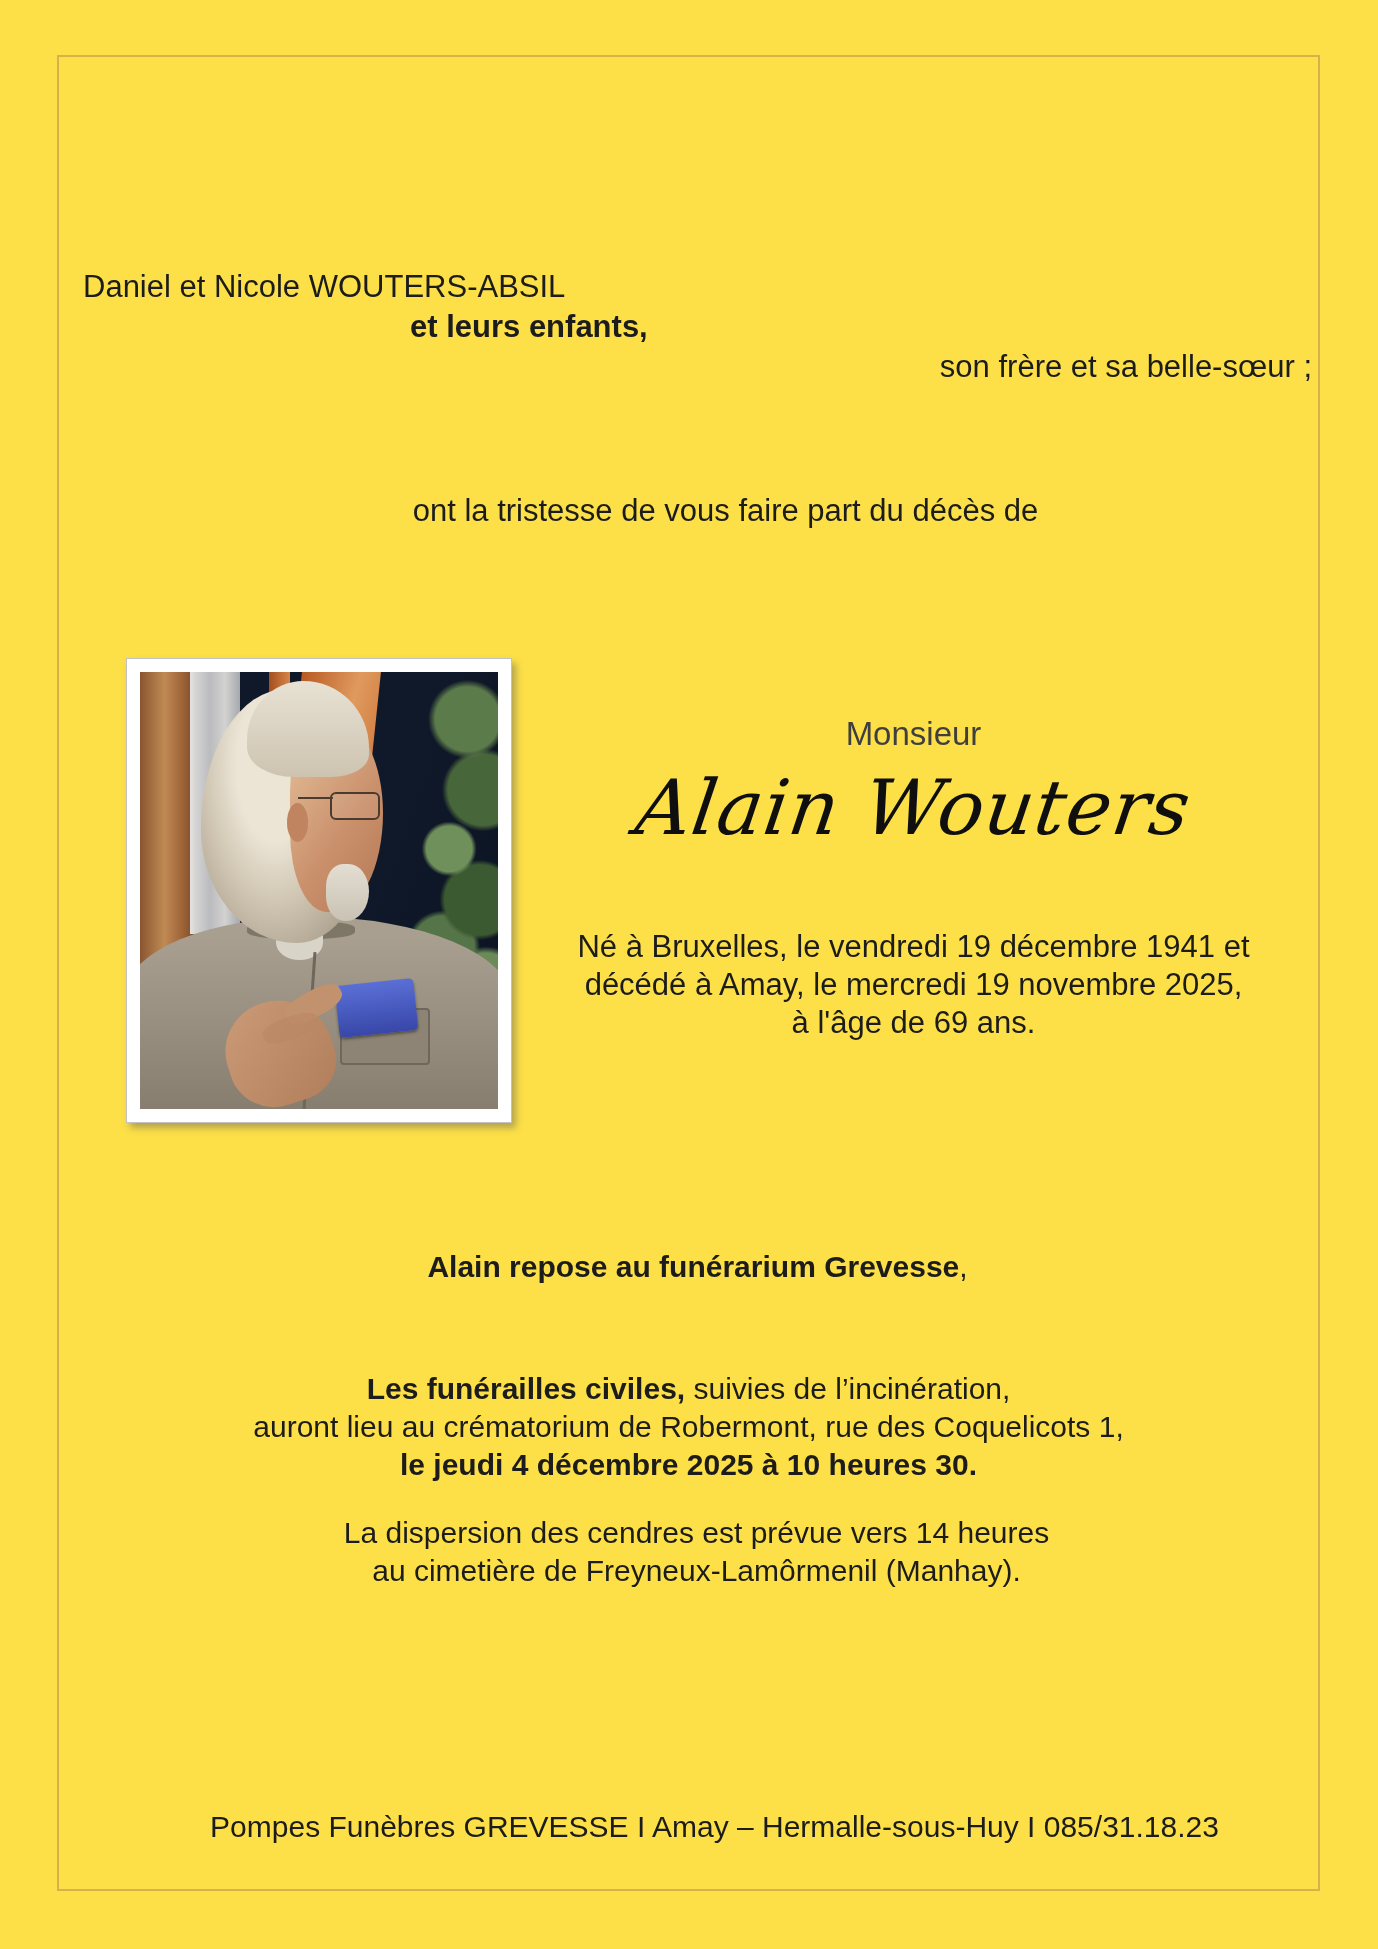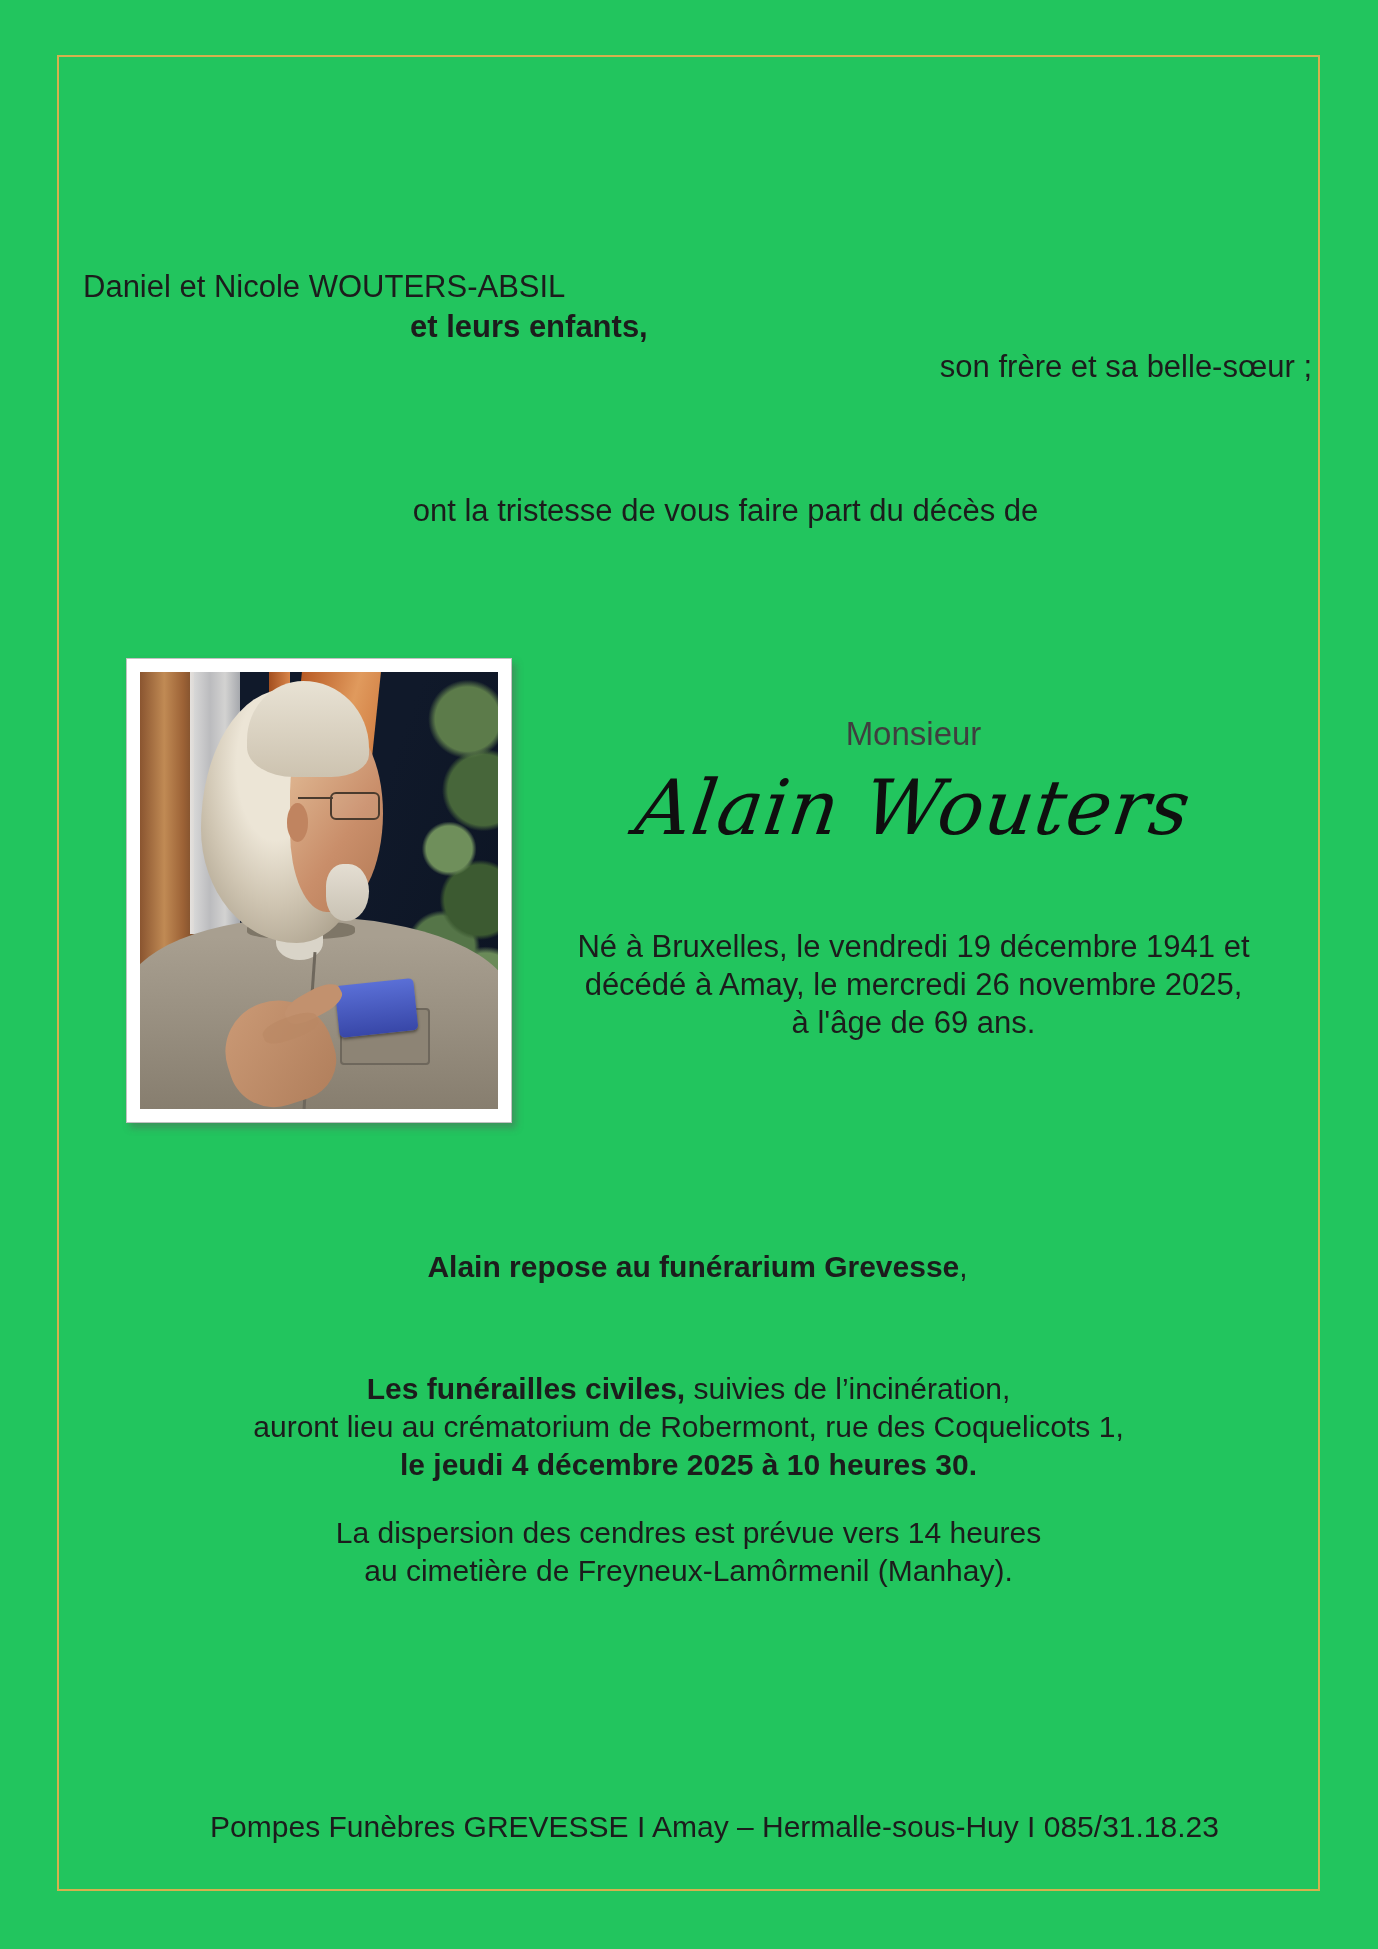--- a/index.html
+++ b/index.html
@@ -1,19 +1,19 @@
 <!DOCTYPE html>
 <html lang="fr"><head>
 <meta charset="utf-8">
 <style>
   html,body{margin:0;padding:0;background:#ffffff;}
   .page{
     position:relative;
     width:1378px;height:1949px;
-    background:#22c55e;
+    background:#fde047;
     font-family:"Liberation Sans",sans-serif;
     color:#1c1c1c;
     overflow:hidden;
   }
   .gold-frame{
     position:absolute;left:57px;top:55px;width:1263px;height:1836px;
     border:2px solid #d6b14e;
     box-sizing:border-box;
     pointer-events:none;
   }
@@ -87,21 +87,21 @@
     font-style:italic;font-weight:500;
     font-size:76px;line-height:120px;
     color:#0f0f0f;
     transform:skewX(-8deg);
     letter-spacing:1px;
   }
   .life-details{top:928px;font-size:31px;line-height:38px;}
 
   .repose{top:1248px;margin-left:9px;}
   .ceremony{top:1370px;}
-  .dispersion{top:1514px;}
+  .dispersion{top:1514px;padding-left:8px;}
   .footer{top:1808px;margin-left:26px;}
   b{font-weight:700;}
 </style>
 </head>
 <body>
 
 <div class="page">
 
   <div class="gold-frame"></div>
 
@@ -134,21 +134,21 @@
       <div class="hand"></div>
       <div class="finger"></div>
       <div class="finger2"></div>
     </div>
   </div>
 
   <div class="right-col monsieur">Monsieur</div>
   <div class="right-col deceased-name">Alain Wouters</div>
   <div class="right-col life-details">
     <div>Né à Bruxelles, le vendredi 19 décembre 1941 et</div>
-    <div>décédé à Amay, le mercredi 26 novembre 2025,</div>
+    <div>décédé à Amay, le mercredi 19 novembre 2025,</div>
     <div>à l'âge de 69 ans.</div>
   </div>
 
   <div class="center-block repose">
     <div><b>Alain repose au funérarium Grevesse</b><span>,</span></div>
   </div>
 
   <div class="center-block ceremony">
     <div><b>Les funérailles civiles,</b><span> suivies de l’incinération,</span></div>
     <div>auront lieu au crématorium de Robermont, rue des Coquelicots 1,</div>

